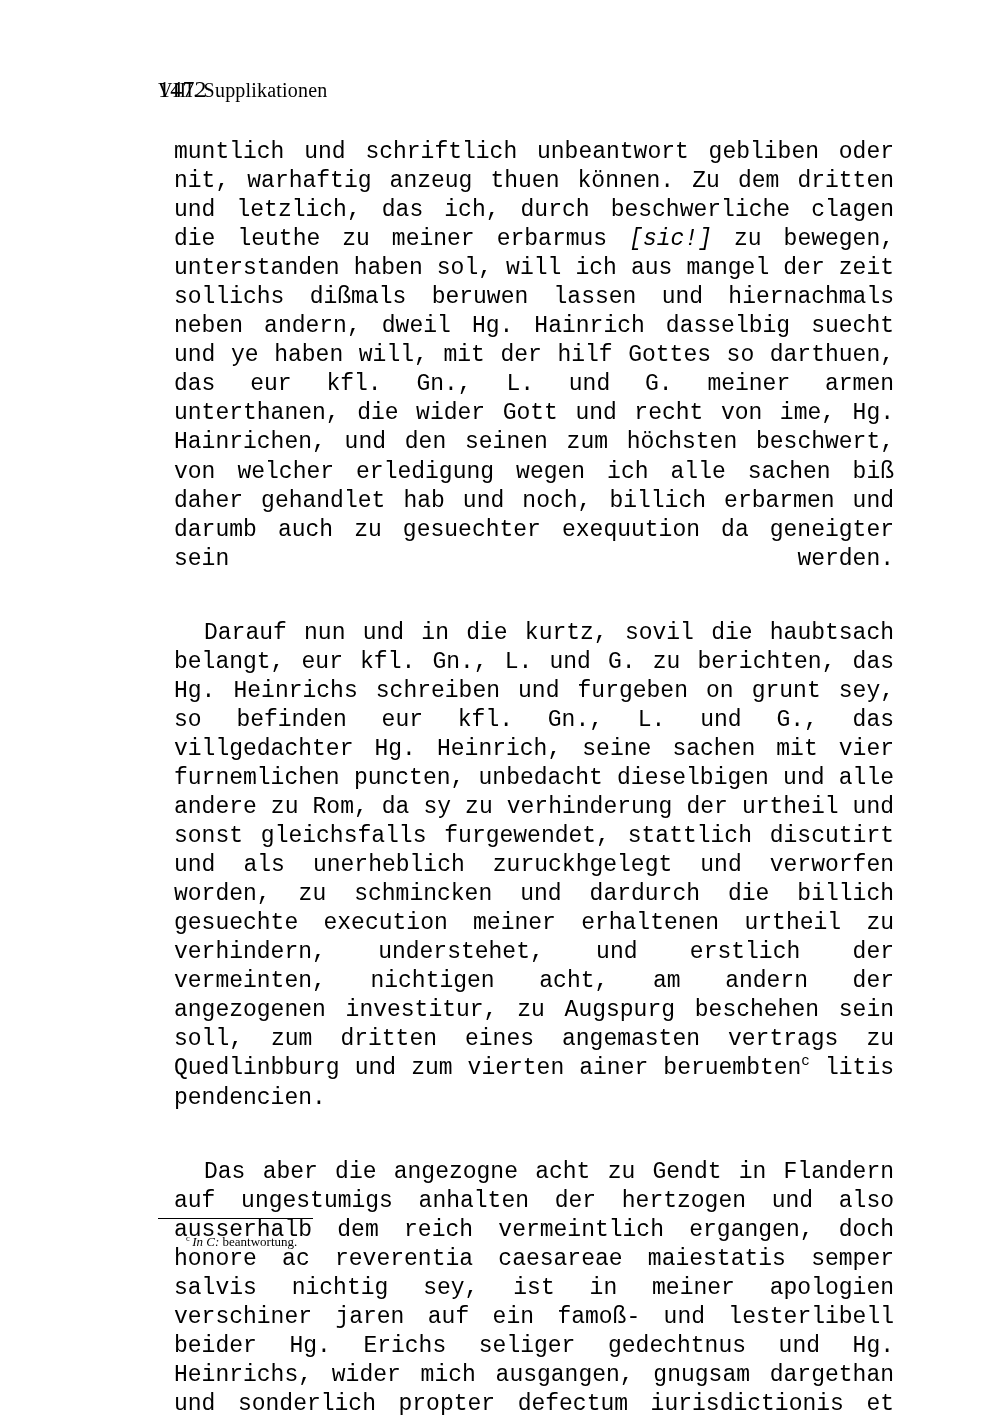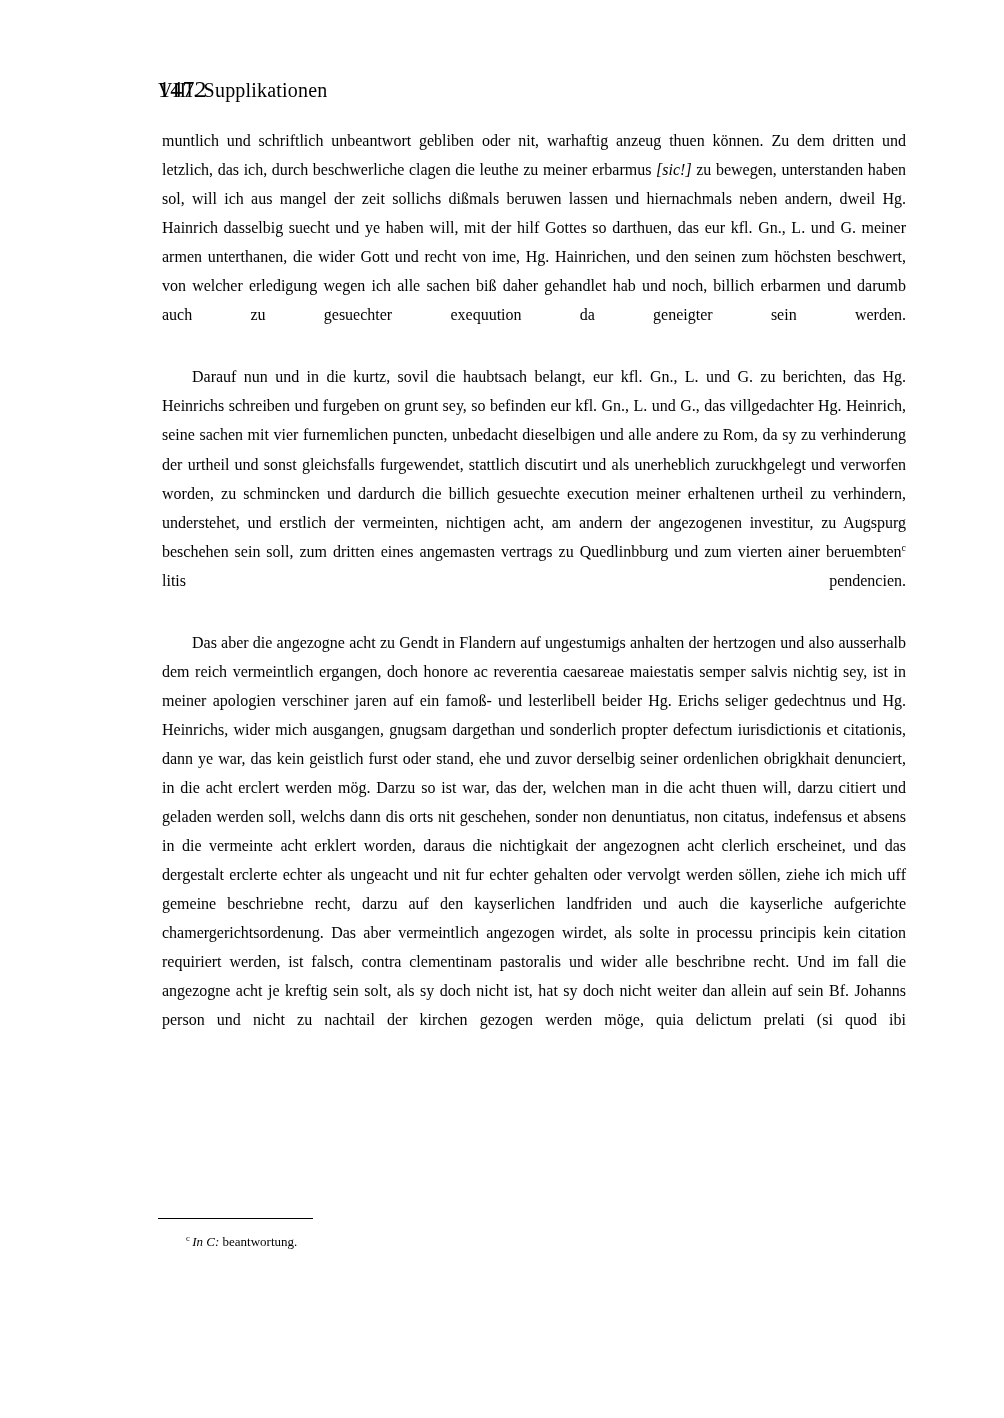--- a/index.html
+++ b/index.html
@@ -49,27 +49,28 @@
   }
 
   
   .textblock {
     position: absolute;
     left: 158px;
     top: 122px;
     width: 752px;
   }
   .para {
-    margin: 4px;
-    font-size: 16px;
+    margin: 16px;
+    font-size: 23px;
     line-height: 29.05px;
     text-align: justify;
     text-justify: inter-word;
     word-spacing: 0.1px;
     hyphens: none;
+    font-family: Liberation Mono, monospace;
     -webkit-hyphens: none;
   }
   .para.indent {
     text-indent: 30px;
   }
   
   .para::after {
     content: "";
     display: inline-block;
     width: 100%;

